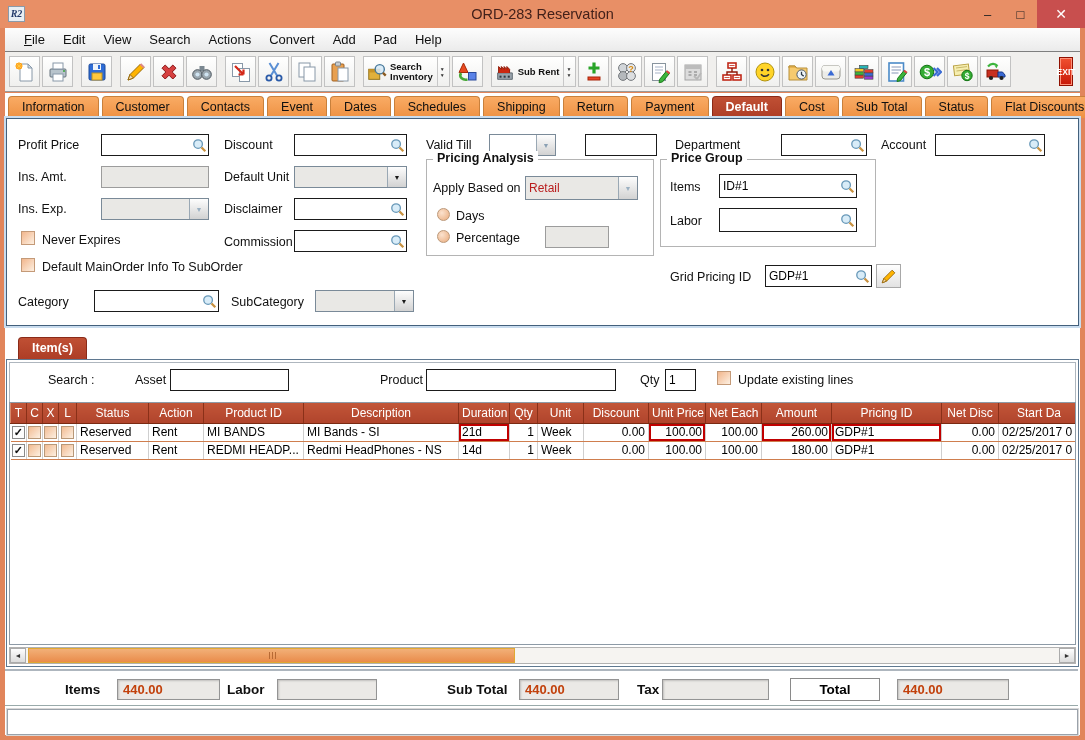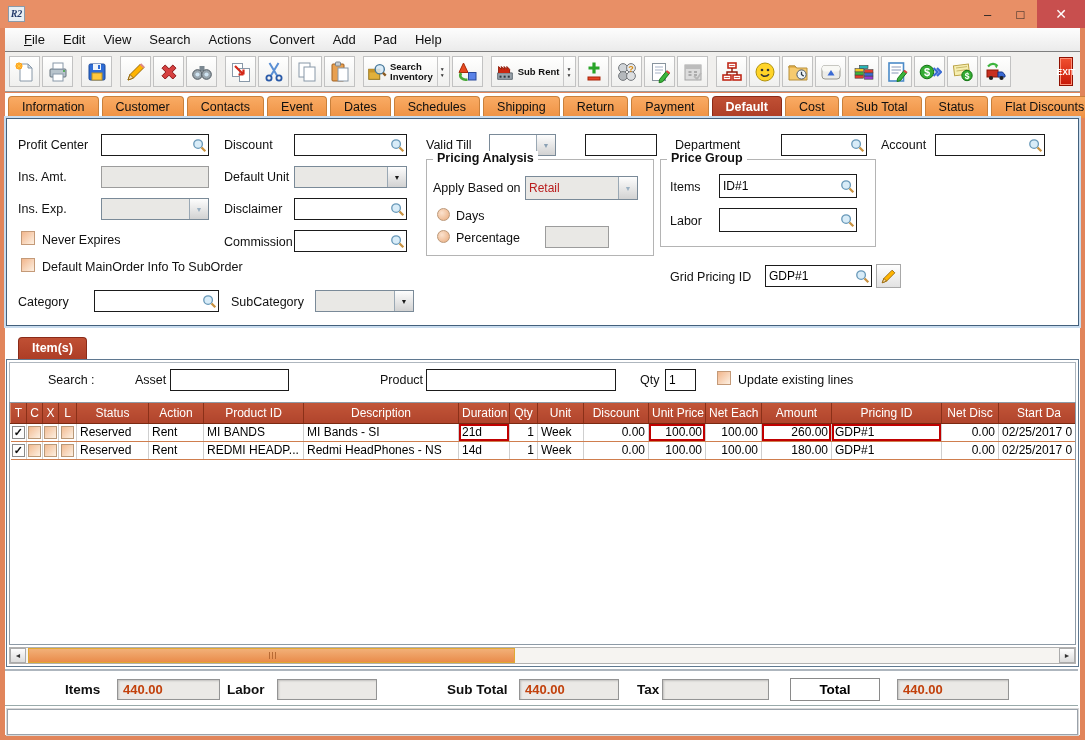--- a/index.html
+++ b/index.html
@@ -74,20 +74,21 @@
   .totalbox{position:absolute;top:7px;height:23px;background:#fff;border:1px solid #8a8a8a;font-weight:bold;font-size:13.5px;display:flex;align-items:center;justify-content:center;}
   .statusbar{position:absolute;left:2px;right:2px;top:616px;height:26px;background:#fff;border:1px solid #9aa2aa;box-shadow:0 0 0 1px #d8d8d8;}
 </style>
 </head>
 <body>
 
 <div class="window">
 
   <div class="titlebar">
     <div class="appicon">R2</div>
+    <div class="wtitle">ORD-283 Reservation</div>
     <div class="wctrls">
       <div class="wbtn">–</div>
       <div class="wbtn">□</div>
       <div class="wbtn close">✕</div>
     </div>
   </div>
 
   <div class="menubar">
     <div class="mitem"><span class="mn">F</span><span>ile</span></div>
     <div class="mitem">Edit</div>
@@ -336,21 +337,21 @@
       <div class="tab">Payment</div>
       <div class="tab active">Default</div>
       <div class="tab">Cost</div>
       <div class="tab">Sub Total</div>
       <div class="tab">Status</div>
       <div class="tab">Flat Discounts</div>
     </div>
 
     <div class="formpanel">
 
-      <div class="lbl" style="left:11px;top:19px">Profit Center</div>
+      <div class="lbl" style="left:11px;top:19px">Profit Price</div>
       <div class="fld" style="left:94px;top:15px;width:108px">
           <input style="">
           <svg class="mag" viewBox="0 0 16 16">
             <circle cx="6.5" cy="6.5" r="4.6" fill="#d8ecf8" stroke="#6898b8" stroke-width="1.4"></circle>
             <line x1="10.2" y1="10.2" x2="14.2" y2="14.2" stroke="#c8913f" stroke-width="2.4"></line>
           </svg>
         </div>
       <div class="lbl" style="left:217px;top:19px">Discount</div>
       <div class="fld" style="left:287px;top:15px;width:113px">
           <input style="">

